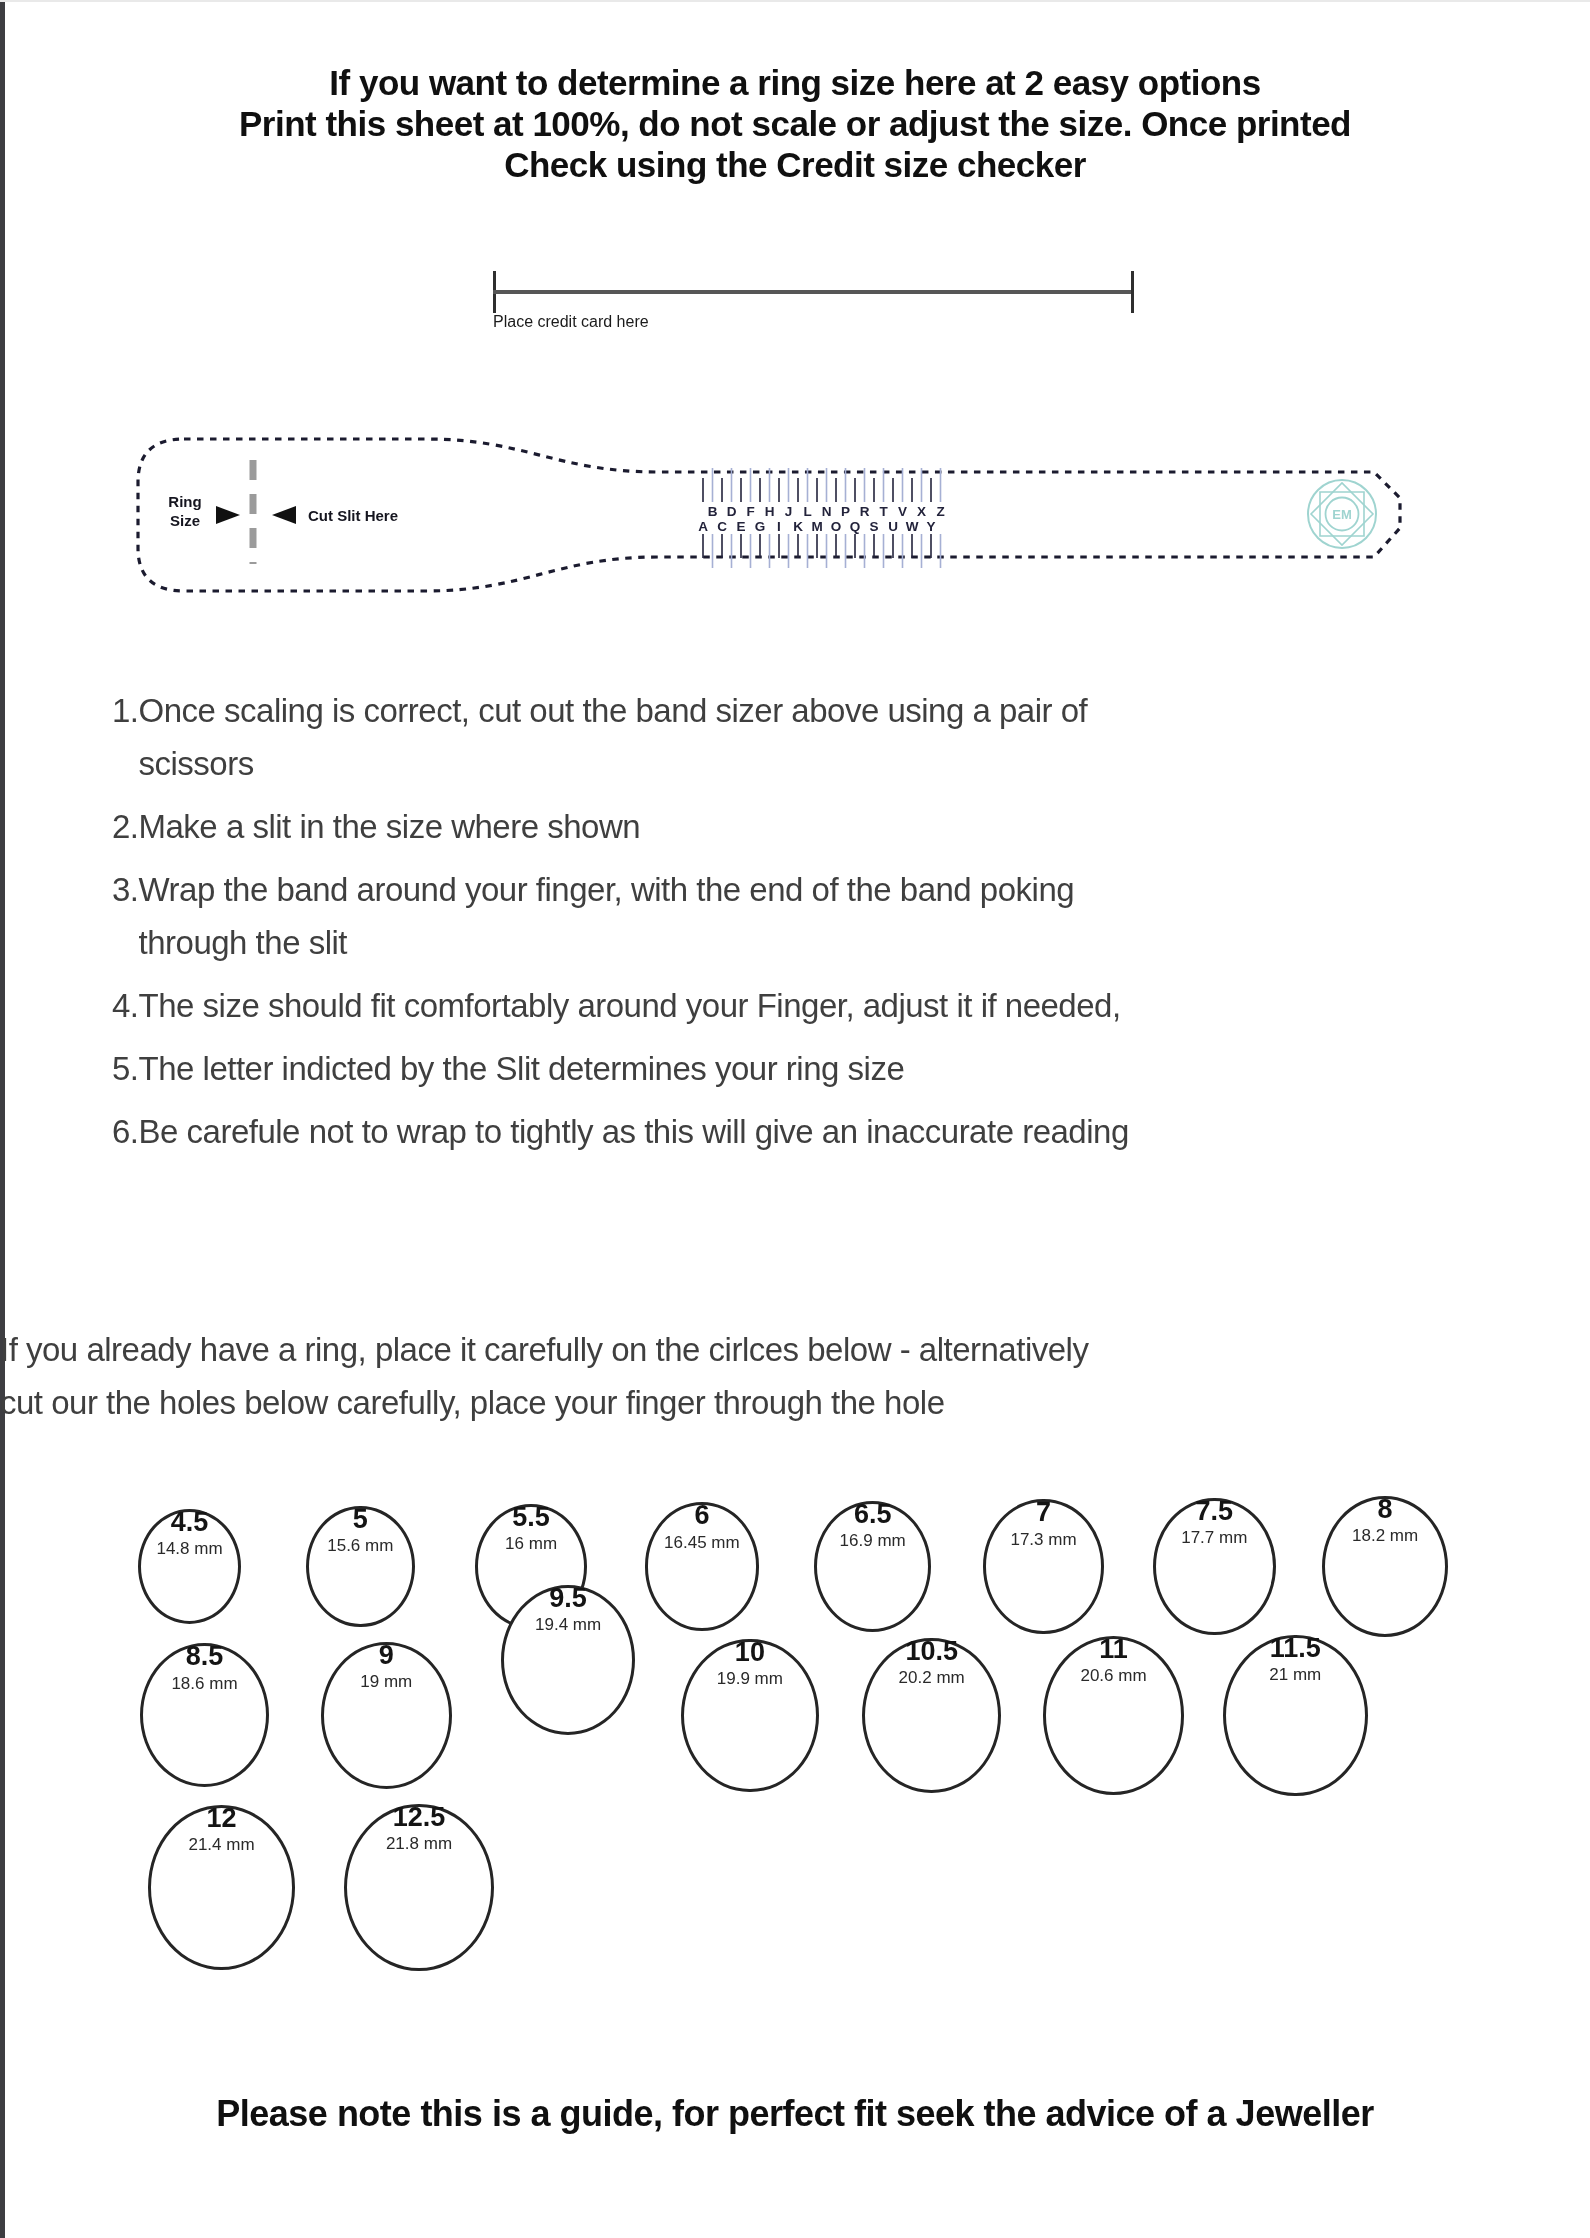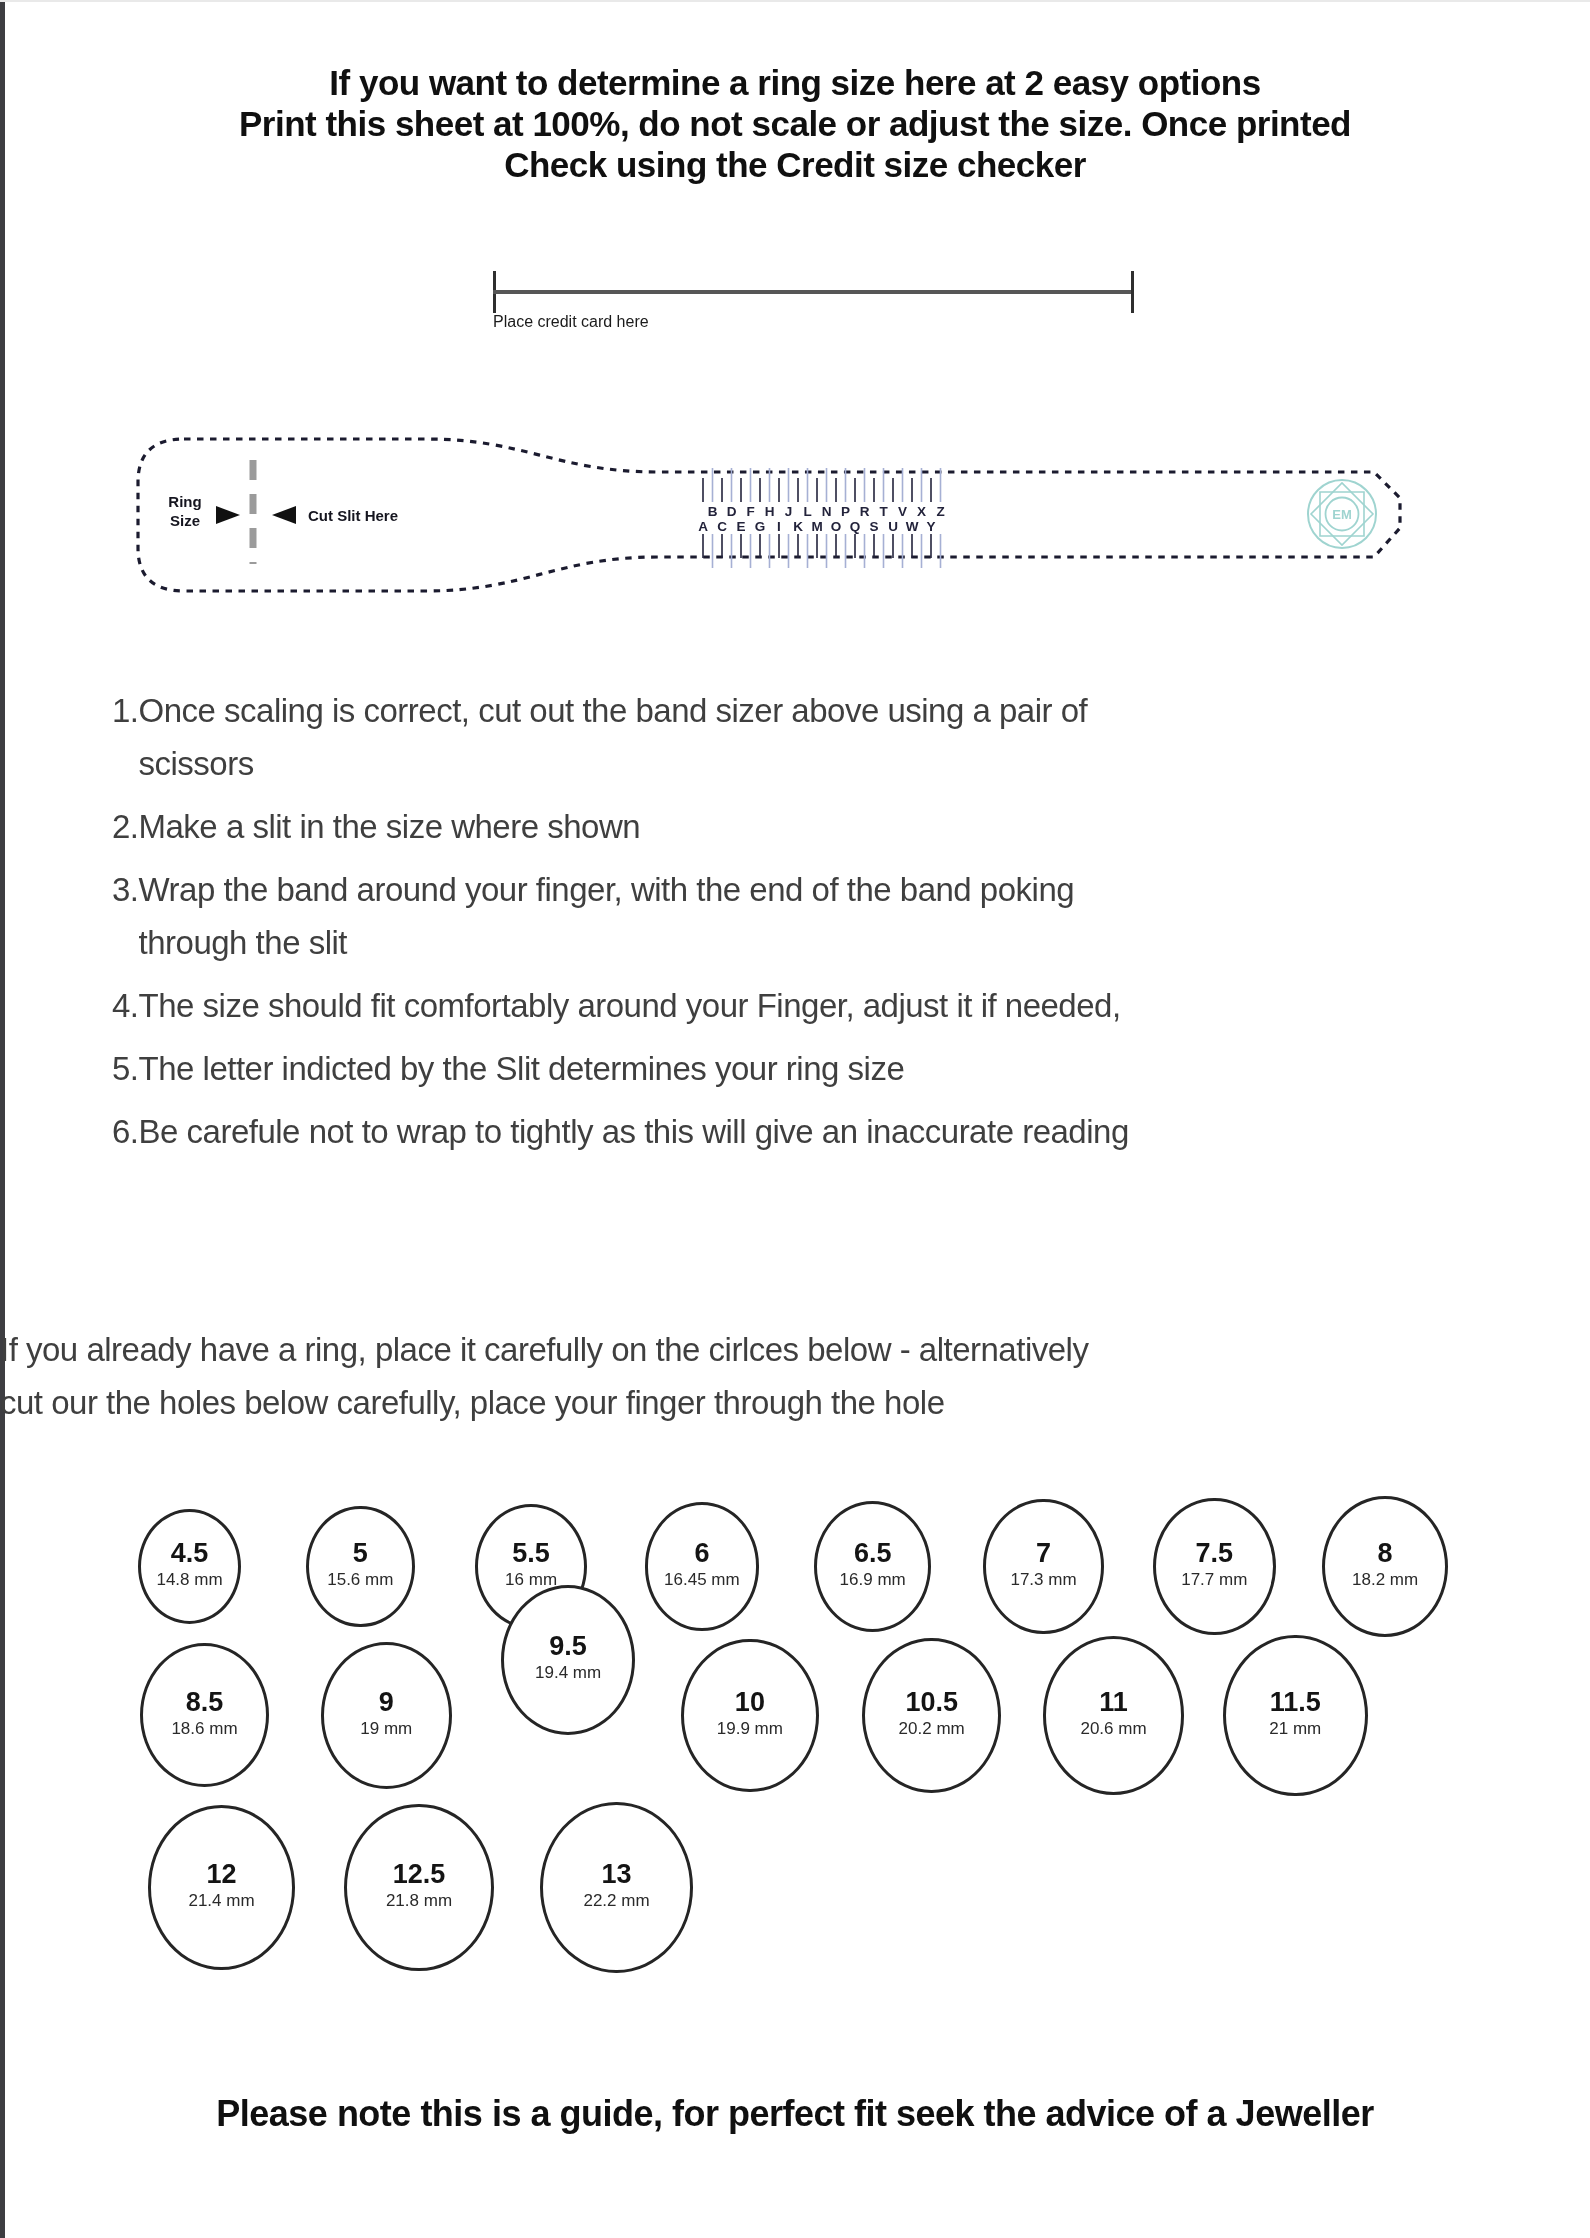--- a/index.html
+++ b/index.html
@@ -26,21 +26,21 @@
                 font-weight:300;letter-spacing:-0.5px;}
   .instructions li{display:flex;margin:0 0 10px 0;}
   .instructions .marker{flex:0 0 auto;}
   .instructions .itext{flex:1 1 auto;}
 
   .ring-note{position:absolute;left:0;top:1323px;width:1590px;text-align:left;
              font-size:33px;line-height:53px;color:#3f3f3f;font-weight:300;letter-spacing:-0.5px;}
 
   .circles-area{position:absolute;left:0;top:0;width:1590px;height:2238px;pointer-events:none;}
   .ring-circle{position:absolute;border:3.5px solid #252525;border-radius:50%;
-               display:flex;flex-direction:column;align-items:center;justify-content:center;
+               display:flex;flex-direction:column;align-items:center;justify-content:flex-start;
                box-sizing:content-box;background:#fff;}
   .ring-circle .num{font-size:27px;font-weight:700;color:#141414;line-height:1.05;margin-top:-4px;}
   .ring-circle .mm{font-size:17px;font-weight:400;color:#2a2a2a;line-height:1.2;margin-top:3px;}
 
   .footer{position:absolute;left:0;top:2093px;width:1590px;text-align:center;
           font-size:36px;font-weight:700;color:#101010;letter-spacing:-0.5px;}
 </style>
 </head>
 <body>
 
@@ -267,20 +267,16 @@
         <div class="mm">21 mm</div>
       </div>
       <div class="ring-circle" style="width: 141.24px; height: 158.788px; left: 147.88px; top: 1805.11px; border-color: rgb(37, 37, 37);">
         <div class="num">12</div>
         <div class="mm">21.4 mm</div>
       </div>
       <div class="ring-circle" style="width: 143.88px; height: 161.756px; left: 344.06px; top: 1803.62px; border-color: rgb(37, 37, 37);">
         <div class="num">12.5</div>
         <div class="mm">21.8 mm</div>
       </div>
-      <div class="ring-circle" style="width: 146.52px; height: 164.724px; left: 540.24px; top: 1802.14px; border-color: rgb(37, 37, 37);">
-        <div class="num">13</div>
-        <div class="mm">22.2 mm</div>
-      </div>
     </div>
 
   <footer class="footer">Please note this is a guide, for perfect fit seek the advice of a Jeweller</footer>
 </div>
 
 </body></html>

